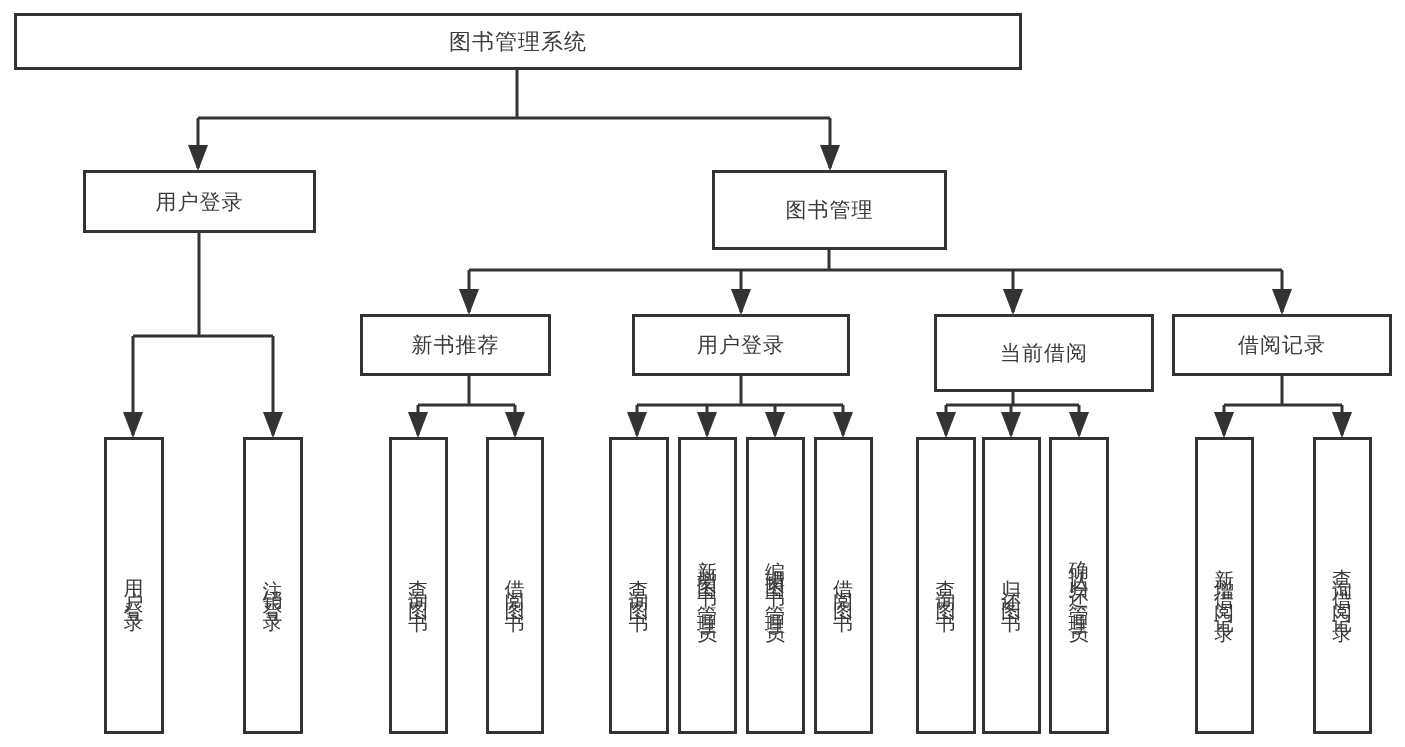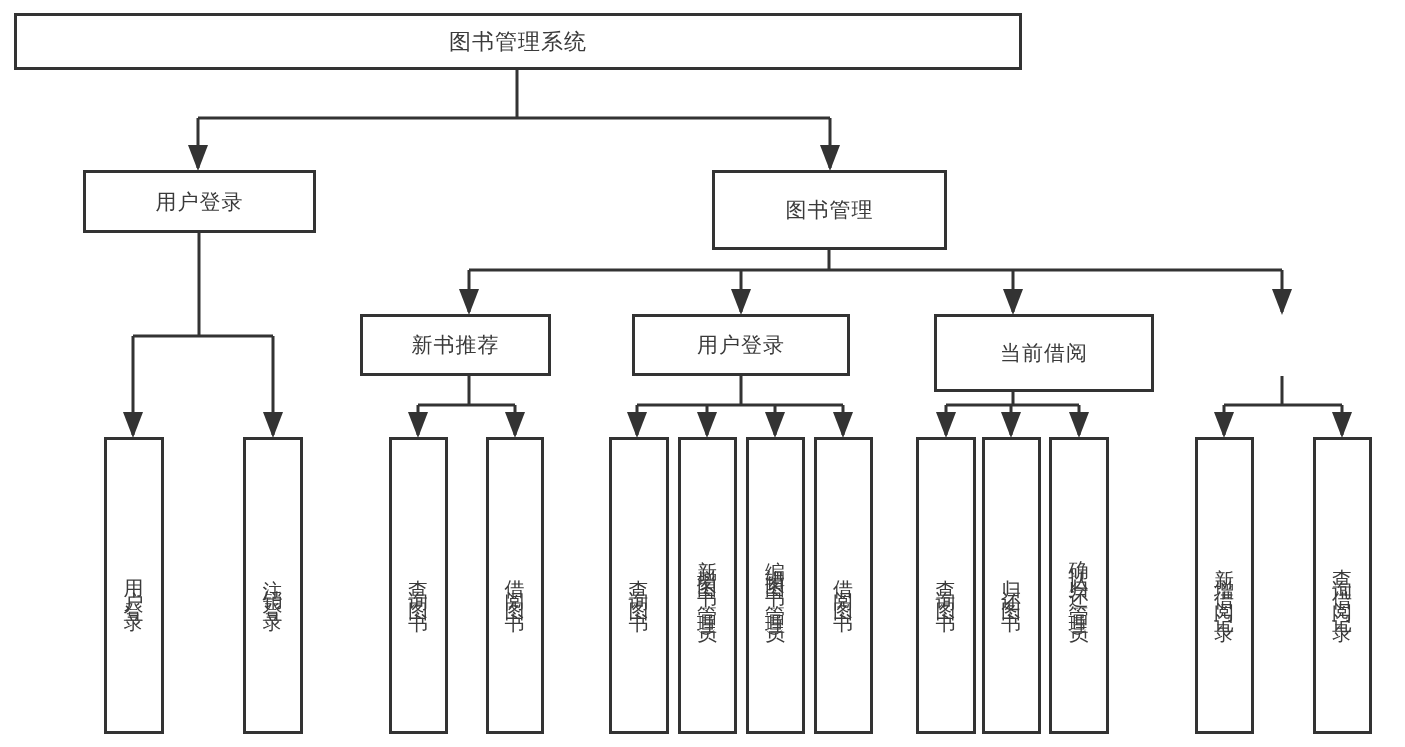--- a/index.html
+++ b/index.html
@@ -107,20 +107,21 @@
   </svg>
 
   <div class="hbox" style="left:14px; top:13px; width:1008px; height:57px; font-size:22px;">图书管理系统</div>
 
   <div class="hbox" style="left:83px; top:170px; width:233px; height:63px;">用户登录</div>
   <div class="hbox" style="left:712px; top:170px; width:235px; height:80px;">图书管理</div>
 
   <div class="hbox" style="left:360px; top:314px; width:191px; height:62px;">新书推荐</div>
   <div class="hbox" style="left:632px; top:314px; width:218px; height:62px;">用户登录</div>
   <div class="hbox" style="left:903px; top:314px; width:220px; height:78px;margin-left:31px;">当前借阅</div>
+  <div class="hbox" style="left:1172px; top:314px; width:220px; height:62px;">借阅记录</div>
 
   <div class="vbox" style="left:104px; top:437px; width:60px; height:297px;">
     <span class="vtext">用户登录</span>
   </div>
   <div class="vbox" style="left:243px; top:437px; width:60px; height:297px;">
     <span class="vtext">注销登录</span>
   </div>
 
   <div class="vbox" style="left:389px; top:437px; width:59px; height:297px;">
     <span class="vtext">查询图书</span>

